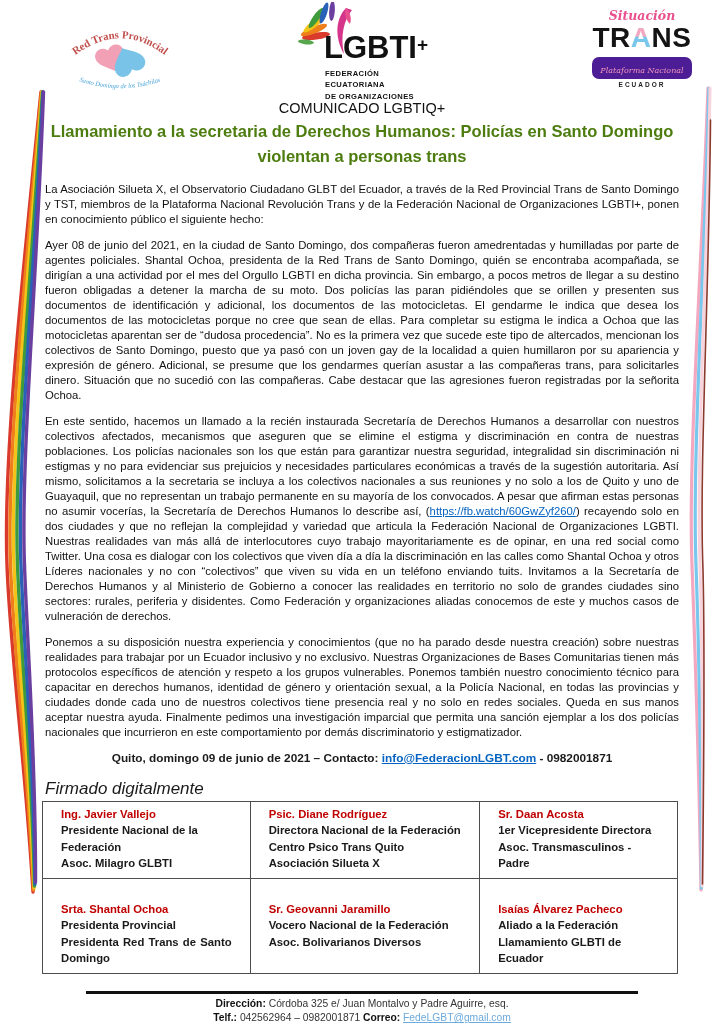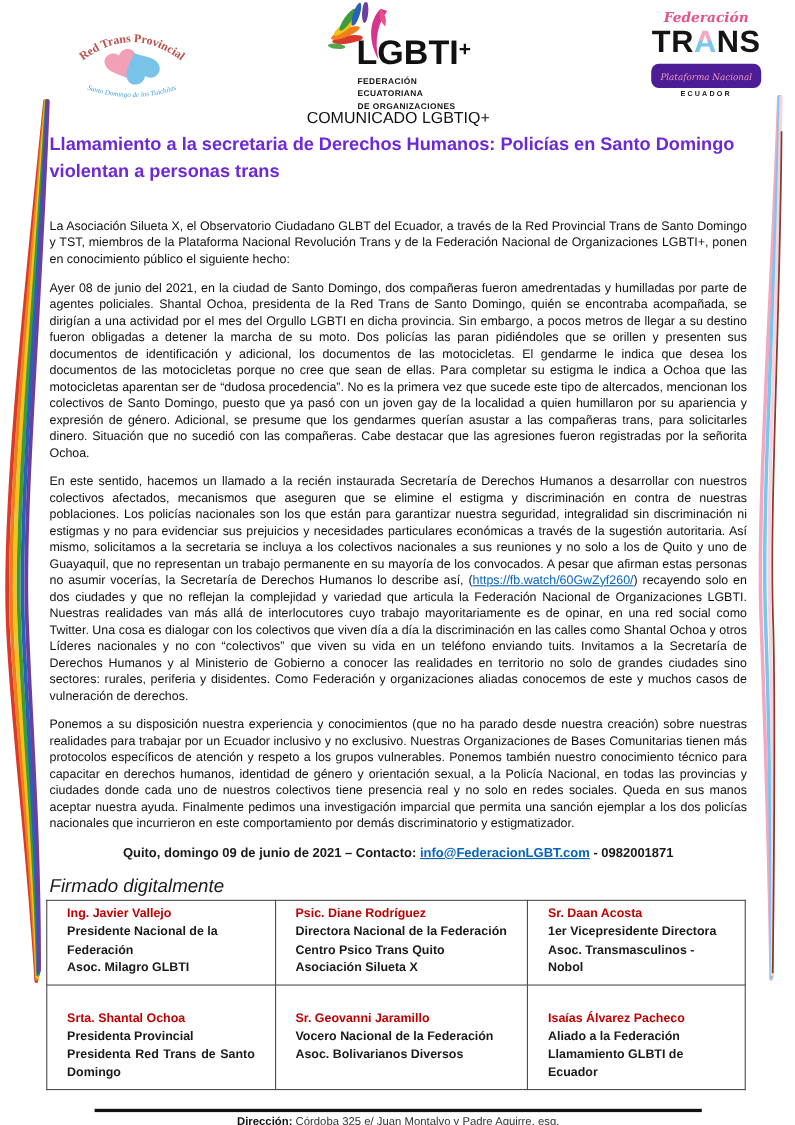--- a/index.html
+++ b/index.html
@@ -21,21 +21,21 @@
   .logo2 .lg-plus { font-size:19px; vertical-align:7px; font-weight:bold; }
   .logo2 .lg-sub { position:absolute; left:37px; top:66px; font-size:7.6px; font-weight:bold; color:#111; letter-spacing:.4px; line-height:1.5; }
   .logo3 { position:absolute; left:577px; top:8px; width:130px; height:86px; text-align:center; }
   .logo3 .rev { font-family:"DejaVu Serif", serif; font-style:italic; font-weight:bold; font-size:12.5px; color:#E8518D; }
   .logo3 .banner { margin:1px auto 0; width:100px; background:#4c1d95; border-radius:7px; padding:1.5px 0 2.5px; }
   .logo3 .banner span { font-family:"DejaVu Serif", serif; font-style:italic; font-size:8px; color:#F095BC; }
   .logo3 .country { margin-top:2px; font-size:6.5px; font-weight:bold; letter-spacing:2px; color:#222; }
 
   .content { position:absolute; left:45px; top:100px; width:634px; }
   .kicker { text-align:center; font-size:14.5px; font-weight:normal; color:#111; margin-bottom:3px; }
-  .headline { text-align:left; font-size:16.5px; font-weight:bold; color:#6d28d9; line-height:1.5; margin-bottom:30px; }
+  .headline { text-align:center; font-size:16.5px; font-weight:bold; color:#4d7c0f; line-height:1.5; margin-bottom:13px; }
   p.body-p { font-size:11.3px; line-height:15px; text-align:justify; color:#111; margin-bottom:11px; }
   a.doc-link { color:#0563C1; text-decoration:underline; cursor:pointer; }
   .contact-line { text-align:center; font-size:11.8px; font-weight:bold; margin:3px 0 14px; }
   .signed-caption { font-style:italic; font-size:17px; margin:0 0 2px 0; }
 
   table.sig { border-collapse:collapse; width:636px; margin-left:-3px; }
   table.sig td { border:1.4px solid #4d4d4d; vertical-align:top; padding:4px 18px 6px; font-size:11.3px; font-weight:bold; line-height:16.5px; }
   table.sig td .sig-name { color:#C00000; }
   table.sig tr.r2 td { padding-top:22px; }
   td.c1 { width:208px; } td.c2 { width:230px; } td.c3 { width:198px; }
@@ -97,21 +97,21 @@
       </g>
     </svg>
     <div class="lg-title"><span>LGBTI</span><span class="lg-plus">+</span></div>
     <div class="lg-sub">
       <div>FEDERACIÓN ECUATORIANA</div>
       <div>DE ORGANIZACIONES</div>
     </div>
   </div>
 
   <div class="logo3">
-    <div class="rev">Federación</div>
+    <div class="rev">Situación</div>
     <svg width="130" height="29" viewBox="0 0 130 29">
       <defs>
         <linearGradient id="tg" x1="0" y1="0" x2="0" y2="1">
           <stop offset="0" stop-color="#F3A8C0"></stop>
             <stop offset="0.45" stop-color="#F3A8C0"></stop>
           <stop offset="0.5" stop-color="#79C7EC"></stop>
             <stop offset="1" stop-color="#79C7EC"></stop>
         </linearGradient>
       </defs>
       <text x="65" y="24" text-anchor="middle" font-size="28" font-weight="bold" letter-spacing="0.5" fill="#141414" font-family="Liberation Sans, sans-serif"><tspan>TR</tspan><tspan fill="url(#tg)">A</tspan><tspan>NS</tspan></text>
@@ -143,21 +143,21 @@
         </td>
         <td class="c2">
           <div class="sig-name">Psic. Diane Rodríguez</div>
           <div>Directora Nacional de la Federación</div>
           <div>Centro Psico Trans Quito</div>
           <div>Asociación Silueta X</div>
         </td>
         <td class="c3">
           <div class="sig-name">Sr. Daan Acosta</div>
           <div>1er Vicepresidente Directora</div>
-          <div>Asoc. Transmasculinos - Nobol</div>
+          <div>Asoc. Transmasculinos - Padre</div>
         </td>
       </tr>
       <tr class="r2">
         <td class="c1">
           <div class="sig-name">Srta. Shantal Ochoa</div>
           <div>Presidenta Provincial</div>
           <div class="just">Presidenta Red Trans de Santo Domingo</div>
         </td>
         <td class="c2">
           <div class="sig-name">Sr. Geovanni Jaramillo</div>

